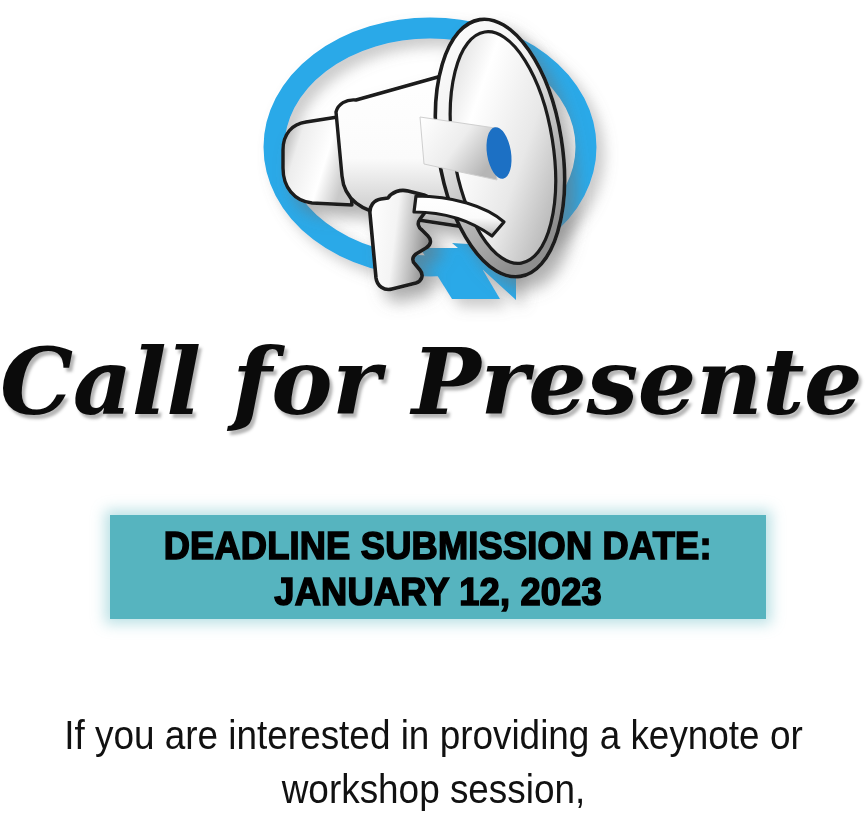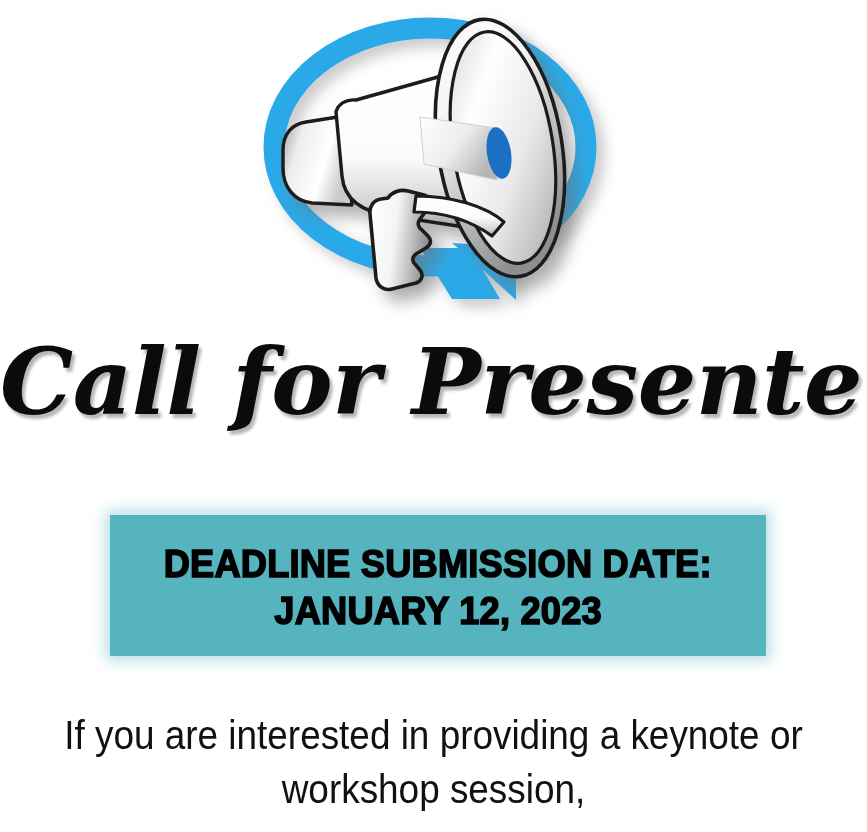--- a/index.html
+++ b/index.html
@@ -54,21 +54,21 @@
     text-shadow: 3px 4px 3px rgba(90,90,90,0.45);
     white-space: nowrap;
   }
 
   
   .banner {
     position: absolute;
     left: 110px;
     top: 515px;
     width: 656px;
-    height: 141px;
+    height: 104px;
     background: var(--banner-bg, #56b4bf);
     box-shadow: 0 0 13px 5px rgba(86,180,191,0.40);
     display: flex;
     flex-direction: column;
     align-items: center;
     justify-content: center;
     box-sizing: border-box;
     padding-top: 4px;
   }
   .banner-line {

